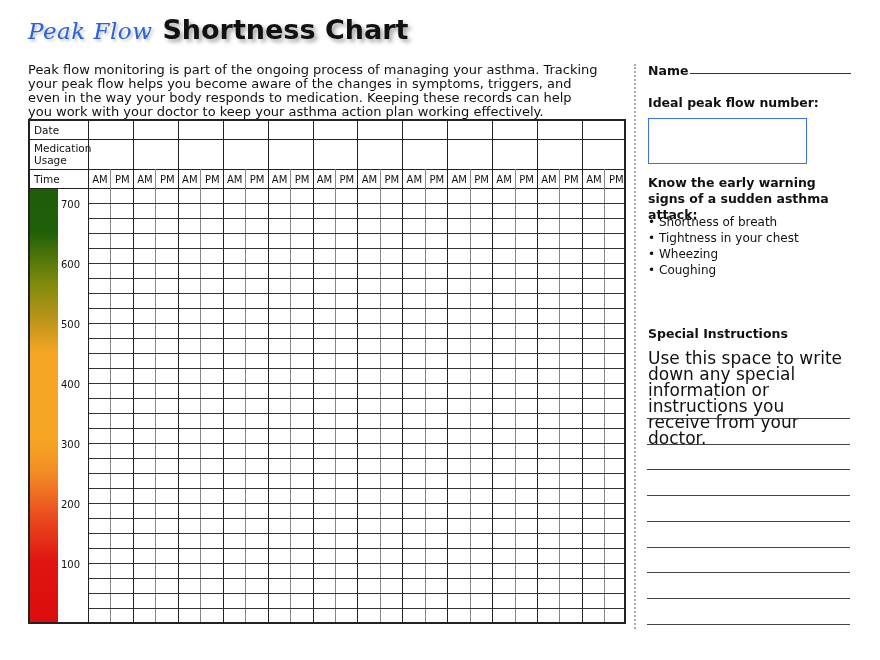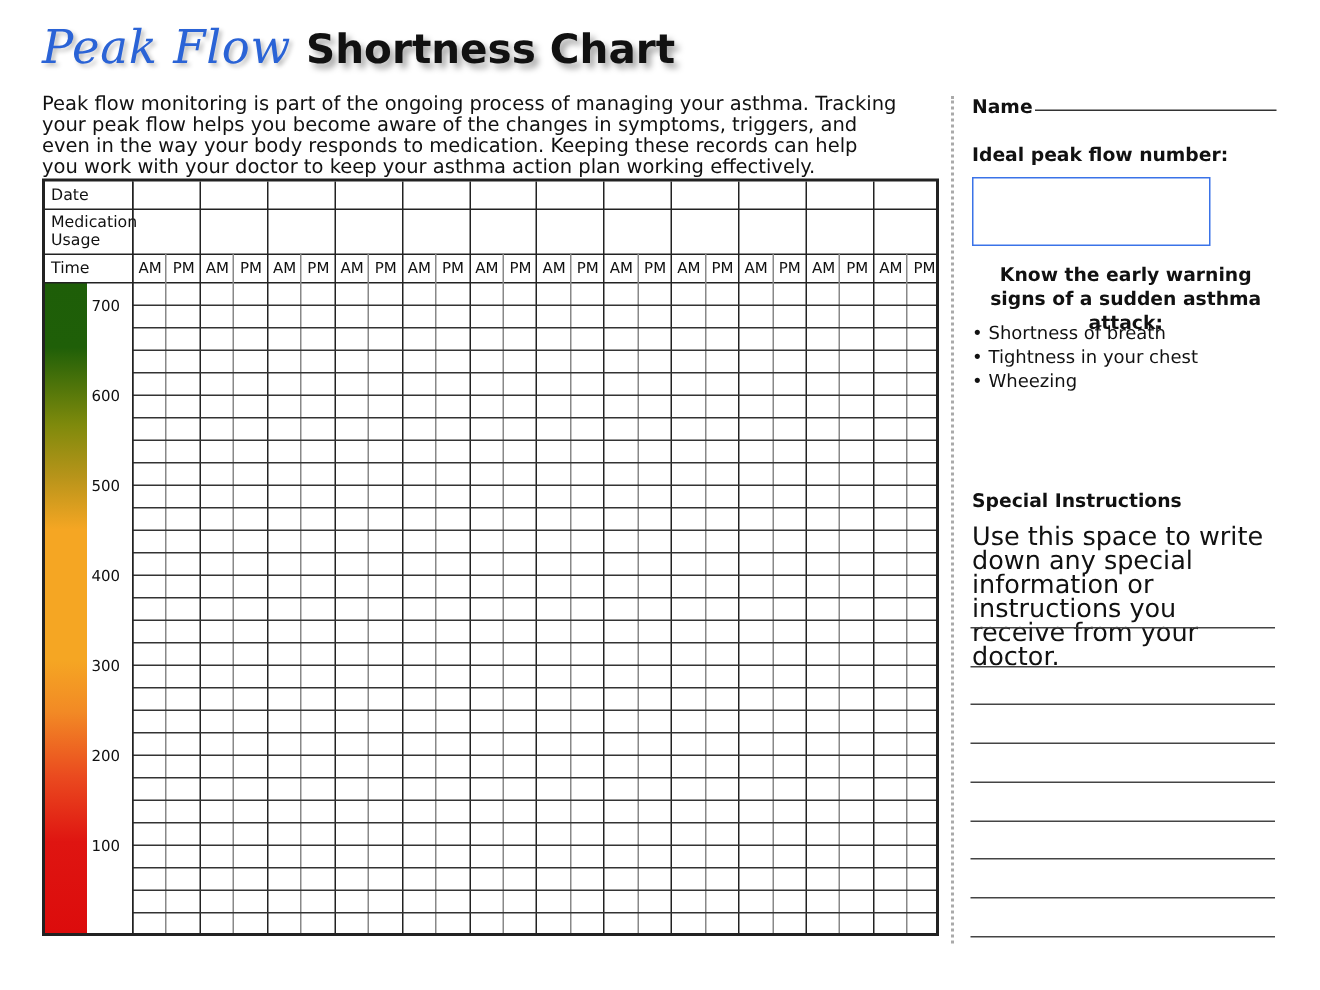--- a/index.html
+++ b/index.html
@@ -1,39 +1,39 @@
 <!DOCTYPE html>
 <html><head>
 <meta charset="utf-8">
 <style>
   html, body { margin:0; padding:0; }
   body { width:880px; height:660px; background:#fff; position:relative; overflow:hidden;
          font-family:"DejaVu Sans", sans-serif; color:#111; }
   .title { position:absolute; left:28px; top:14px; height:40px; white-space:nowrap; }
   .title .script { font-family:"DejaVu Serif", serif; font-style:italic; color:#2a63d6;
-                   font-size:31px; letter-spacing:0.5px; text-shadow:2px 2px 3px rgba(0,0,0,0.25); }
+                   font-size:23px; letter-spacing:0.5px; text-shadow:2px 2px 3px rgba(0,0,0,0.25); }
   .title .bold { font-family:"DejaVu Sans", sans-serif; font-weight:bold; font-size:27px; color:#111;
                  margin-left:10px; text-shadow:3px 3px 4px rgba(0,0,0,0.35); }
   .intro { position:absolute; left:28px; top:63px; width:570px; font-size:13px; line-height:14px; color:#111; }
 
   
   .grid { position:absolute; left:28px; top:119px; width:598px; height:505px; border:2px solid #222; box-sizing:border-box; }
   .lbl { position:absolute; left:4px; font-size:10.5px; line-height:12px; color:#111; }
   .vline { position:absolute; top:0; bottom:0; border-left:1px solid #222; }
   .vline.sub { border-left:1px solid #888; }
   .hline { position:absolute; height:0; border-top:1px solid #333; }
   .ampm { position:absolute; font-size:10px; text-align:center; width:22px; color:#111; }
   .bar { position:absolute; left:0; top:67px; width:28px; bottom:0;
          background:linear-gradient(to bottom,#1e5e08 0%,#1f5f08 10%,#7f8a0c 22%,#b8941a 30%,#f5a623 38%,#f5a623 58%,#f28a25 66%,#ea4a1f 76%,#df1511 86%,#dc0c0c 100%); }
   .val { position:absolute; left:31px; font-size:10px; color:#111; }
 
   
   .divider { position:absolute; left:634px; top:64px; height:565px; border-left:2px dotted #aaa; }
   .rp { position:absolute; left:648px; font-size:17px; color:#111; }
-  .rp.h { font-weight:bold; font-size:12.5px;text-align:center; }
+  .rp.h { font-weight:bold; font-size:12.5px; }
   .name-line { position:absolute; left:690px; top:73px; width:161px; border-top:1.5px solid #333; }
   .ideal-box { position:absolute; left:648px; top:118px; width:159px; height:46px; border:1.5px solid #3a73e8; box-sizing:border-box; }
   ul.signs { position:absolute; left:648px; top:214px; margin:0; padding:0; list-style:none; font-size:12px; line-height:16px; }
   ul.signs li:before { content:"•"; display:inline-block; width:11px; }
   .wline { position:absolute; left:647px; width:203px; border-top:1.5px solid #444; }
 </style>
 </head>
 <body>
 
 <div class="title">
@@ -165,20 +165,21 @@
 <div class="name-line"></div>
 
 <div class="rp h" style="top:95px;">Ideal peak flow number:</div>
 <div class="ideal-box"></div>
 
 <div class="rp h" style="top:175px;width:205px;line-height:16px;">Know the early warning signs of a sudden asthma attack:</div>
 <ul class="signs" id="signs">
     <li>Shortness of breath</li>
     <li>Tightness in your chest</li>
     <li>Wheezing</li>
+    <li>Coughing</li>
   </ul>
 
 <div class="rp h" style="top:326px;">Special Instructions</div>
 <div class="rp" style="top:350px;width:200px;line-height:16px;">Use this space to write down any special information or instructions you receive from your doctor.</div>
 <div id="wlines">
     <div class="wline" style="top: 418px;"></div>
     <div class="wline" style="top: 443.7px;"></div>
     <div class="wline" style="top: 469.4px;"></div>
     <div class="wline" style="top: 495.1px;"></div>
     <div class="wline" style="top: 520.8px;"></div>

